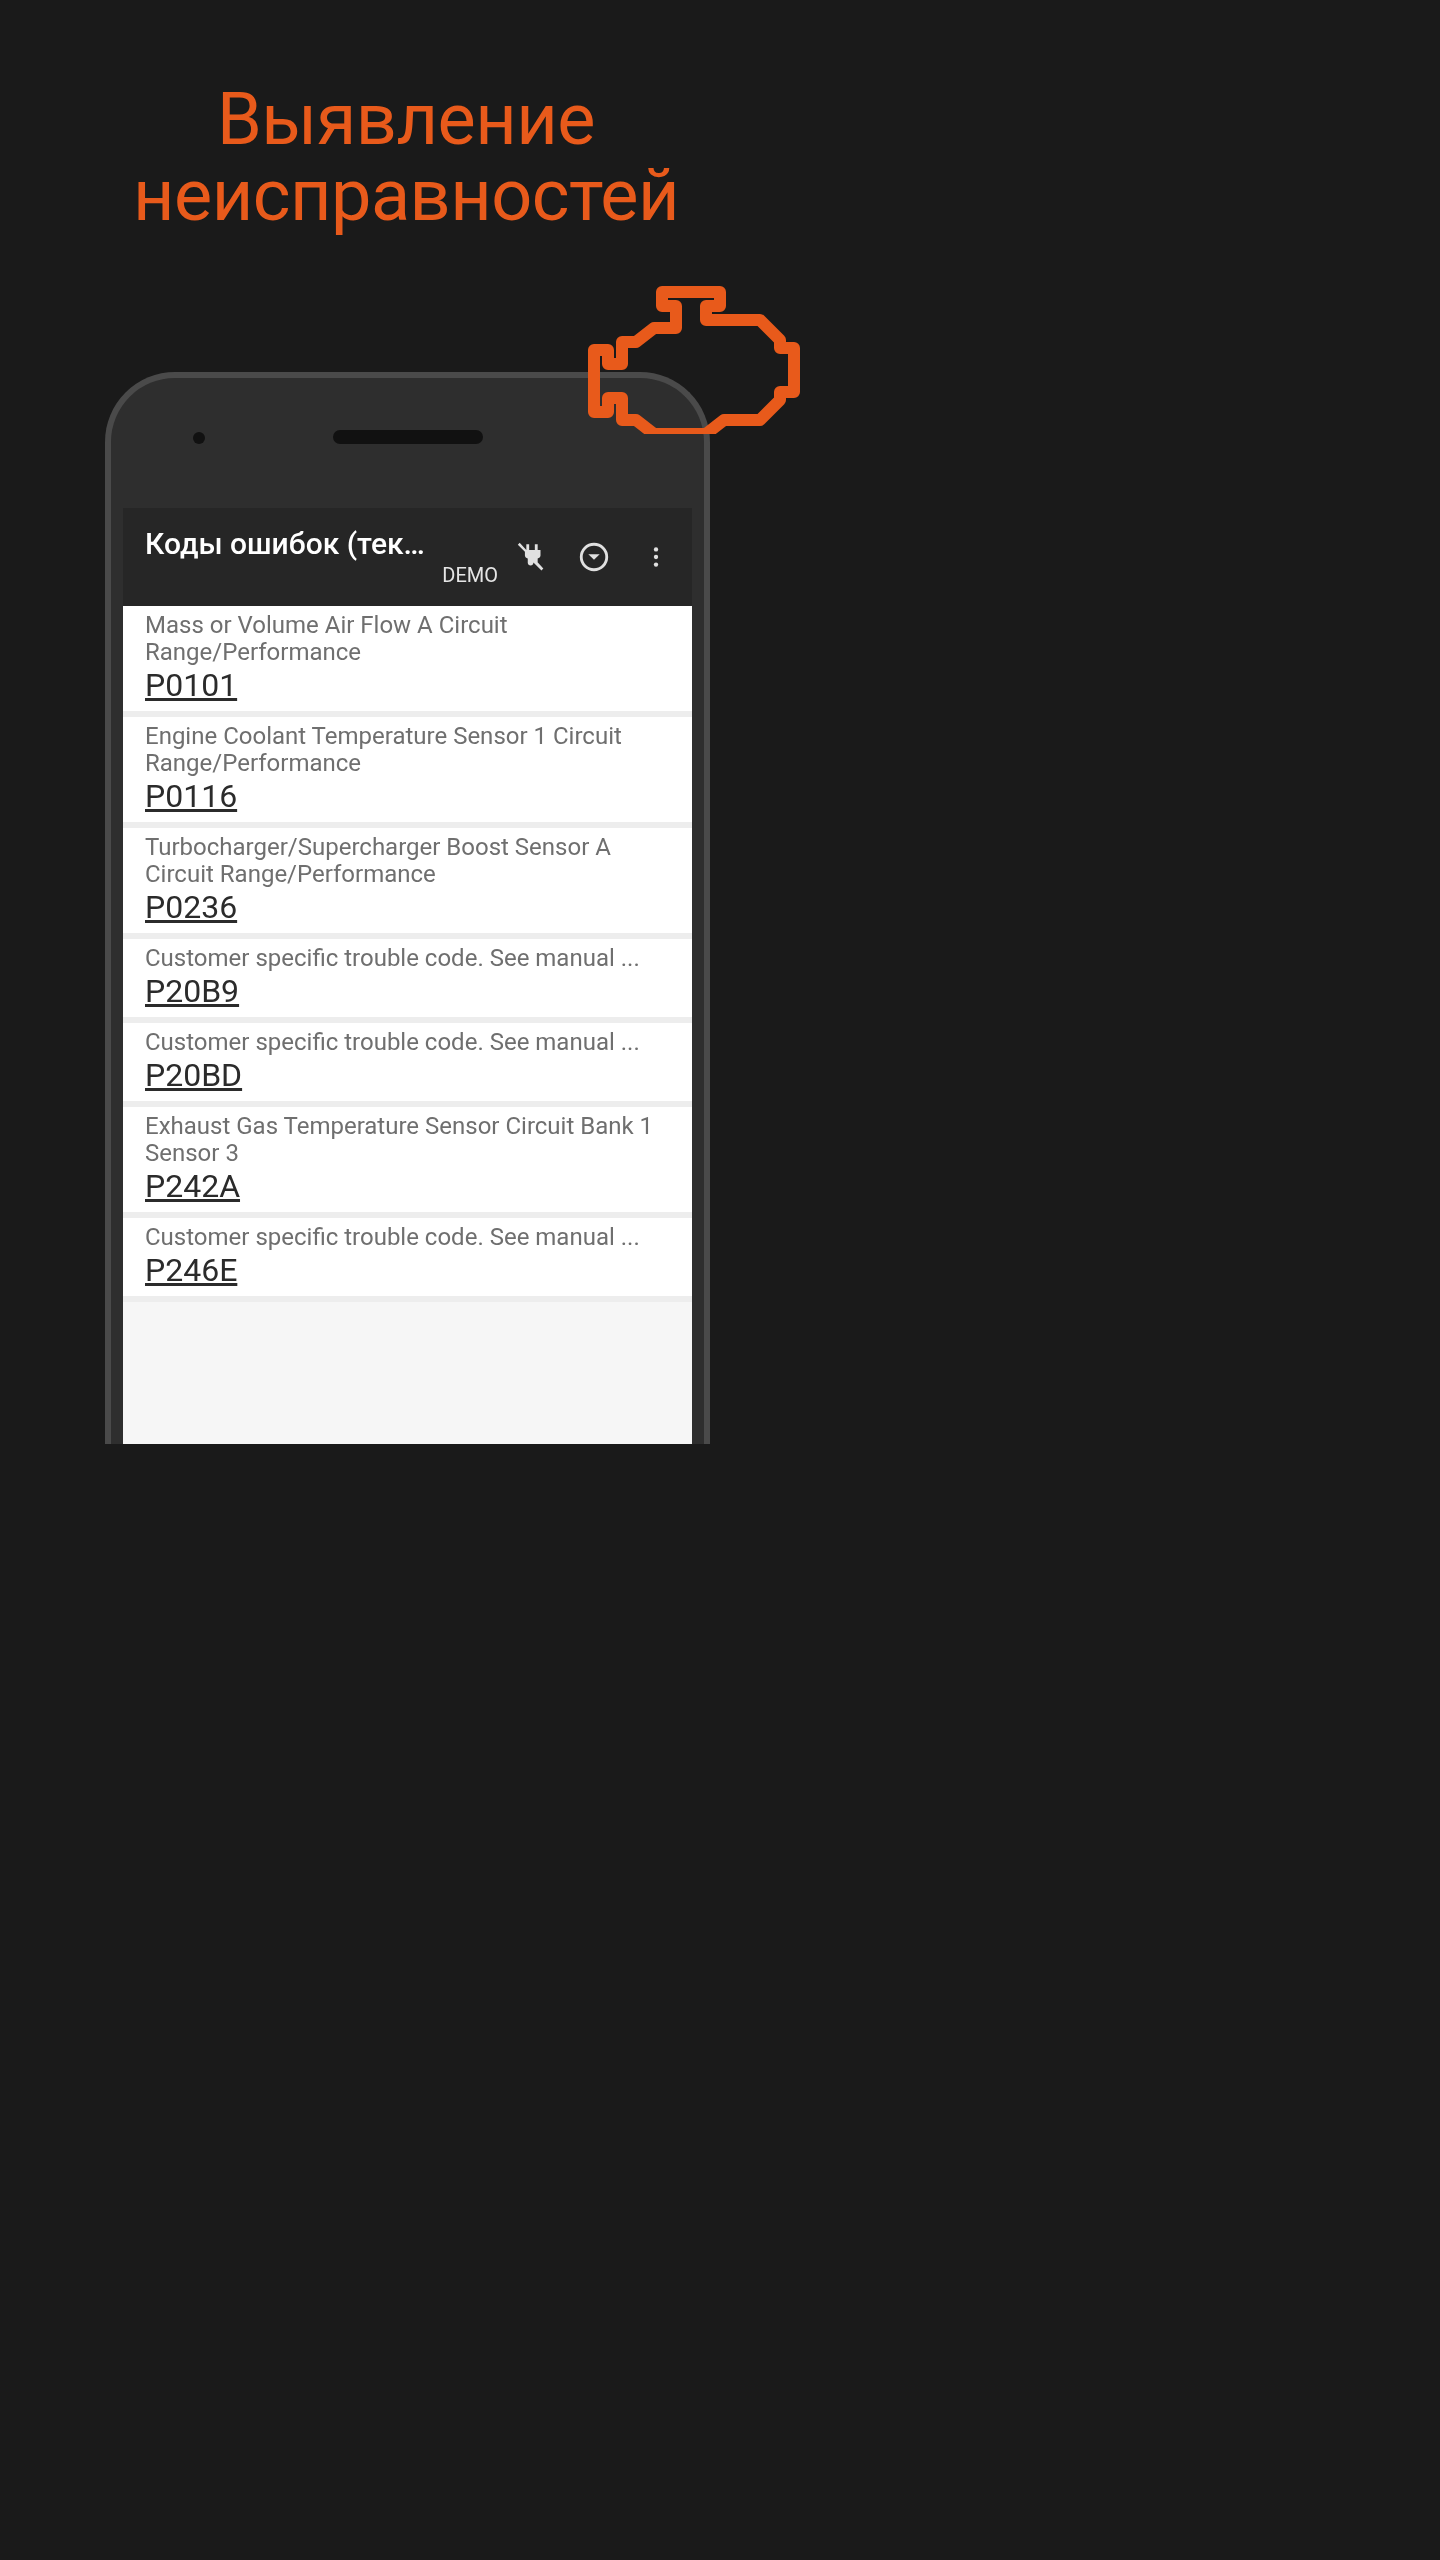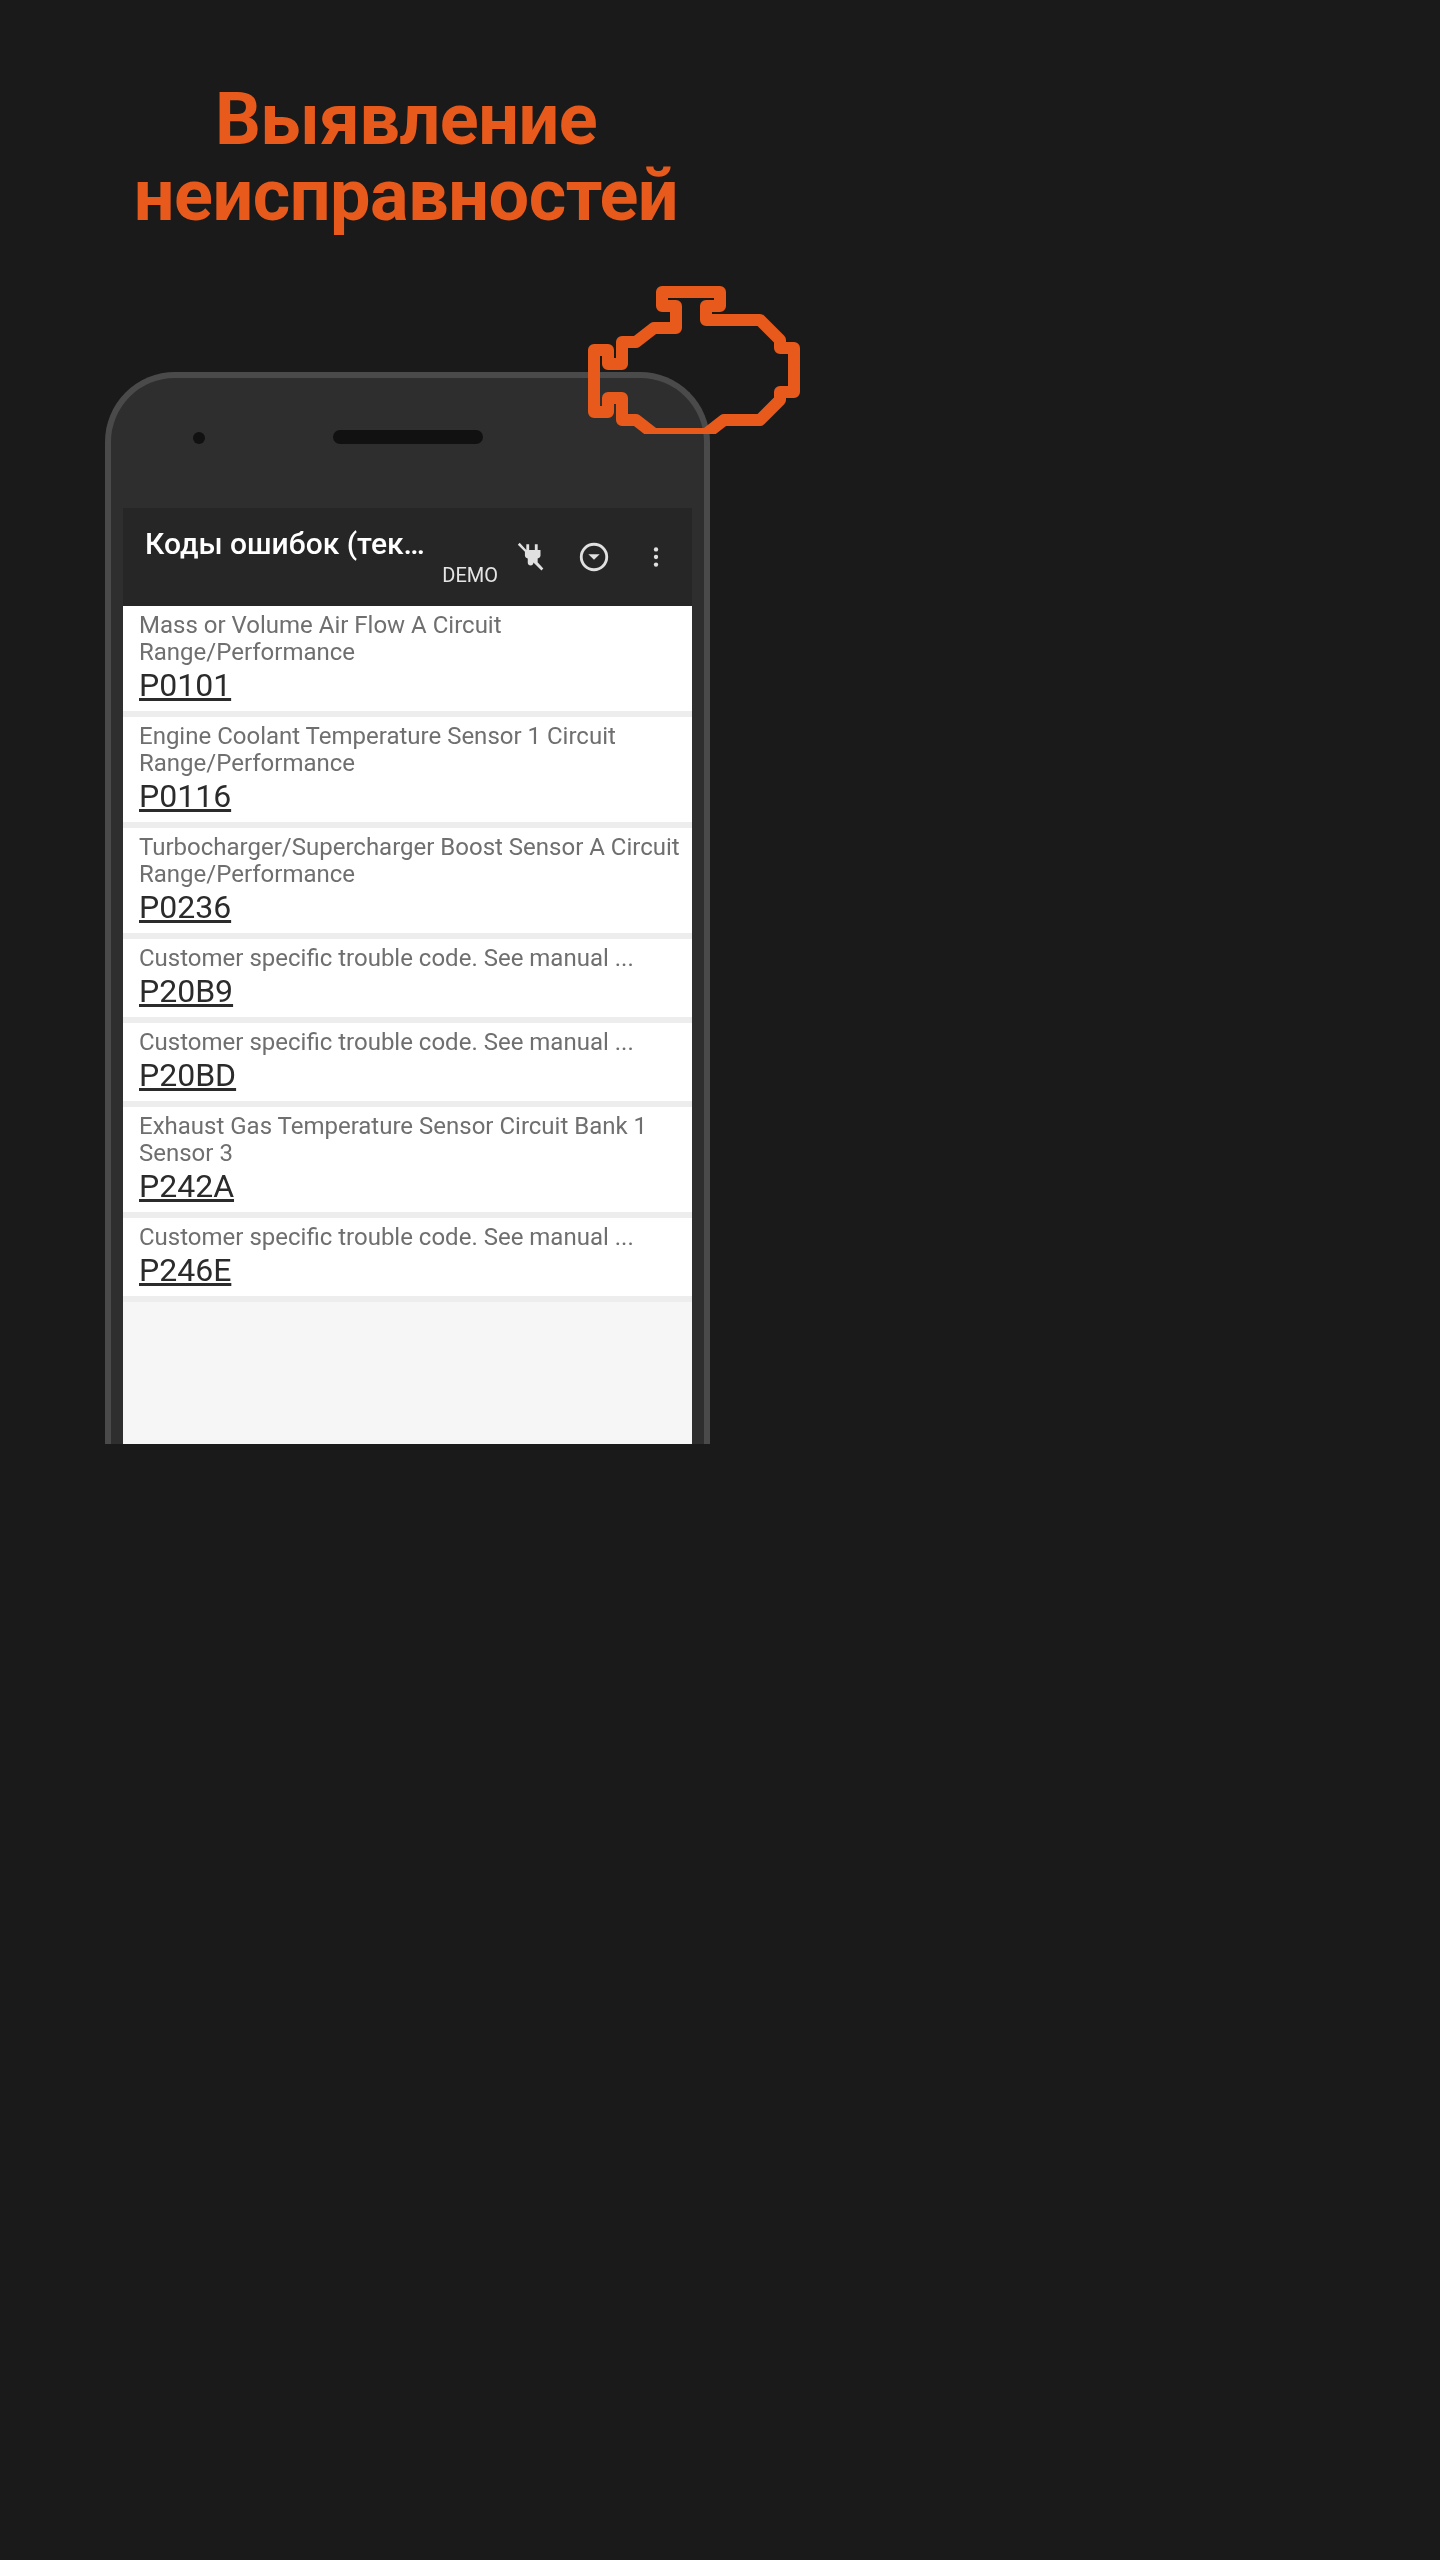--- a/index.html
+++ b/index.html
@@ -12,21 +12,21 @@
     overflow: hidden;
     position: relative;
   }
   .hero-title {
     position: absolute;
     top: 82px;
     left: 0;
     width: 100%;
     text-align: center;
     color: #e85a1b;
-    font-weight: 700;
+    font-weight: 400;
     font-size: 72px;
     line-height: 1.05;
     letter-spacing: -0.5px;
   }
   .engine-icon-wrap {
     position: absolute;
     top: 284px;
     left: 580px;
     width: 224px;
     height: 150px;
@@ -130,21 +130,21 @@
   .appbar-action.more svg { width:26px; height:26px; }
 
   .list {
     flex: 1 1 auto;
     overflow: hidden;
     background: #f6f6f6;
   }
   .row {
     background: #fff;
     border-bottom: 6px solid #ededed;
-    padding: 6px 8px 8px 16px;
+    padding: 6px 8px 8px 22px;
   }
   .row .desc {
     color: #6f6f6f;
     font-size: 24px;
     line-height: 1.12;
     margin-bottom: 2px;
   }
   .row .code {
     color: #2b2b2b;
     font-size: 32px;

